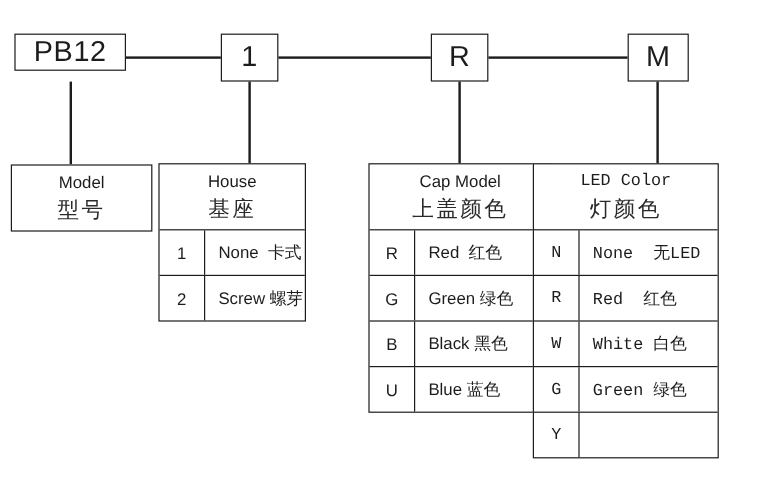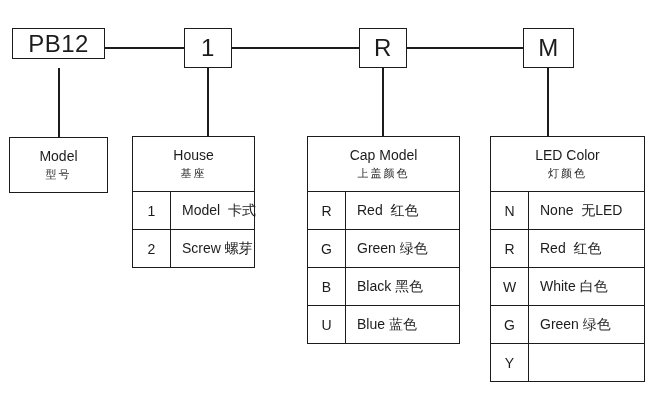--- a/index.html
+++ b/index.html
@@ -43,35 +43,35 @@
   .vl1 { left: 207px; top: 68px; height: 68px; }
   .vl2 { left: 382px; top: 68px; height: 68px; }
   .vl3 { left: 547px; top: 68px; height: 68px; }
 
   
   .dtable {
     position: absolute;
     border: 1px solid #1c1c1c;
     background: #ffffff;
   }
-  .t0 { left: 9px;   top: 137px; width: 99px;  }
+  .t0 { left: 9px;   top: 137px; width: 118px;  }
   .t1 { left: 132px; top: 136px; width: 123px; }
   .t2 { left: 307px; top: 136px; width: 153px; }
-  .t3 { left: 490px; top: 136px; width: 155px; }
+  .t3 { left: 444px; top: 136px; width: 155px; font-family: Liberation Mono, monospace; }
 
   .thead {
     height: 54px;
     display: flex;
     flex-direction: column;
     align-items: center;
     justify-content: center;
     gap: 3px;
   }
   .thead .en { font-size: 14px; color: #1c1c1c; }
-  .thead .zh { font-size: 11px; color: #2a2a2a; letter-spacing: 2px; }
+  .thead .zh { font-size: 18px; color: #2a2a2a; letter-spacing: 2px; }
 
   .trow {
     display: flex;
     height: 38px;
     border-top: 1px solid #1c1c1c;
     align-items: stretch;
   }
   .tkey {
     width: 38px;
     flex: 0 0 38px;
@@ -116,21 +116,21 @@
     </div>
   </div>
 
   <div class="dtable t1">
     <div class="thead">
       <div class="en">House</div>
       <div class="zh">基座</div>
     </div>
     <div class="trow">
       <div class="tkey">1</div>
-      <div class="tval">Model  卡式</div>
+      <div class="tval">None  卡式</div>
     </div>
     <div class="trow">
       <div class="tkey">2</div>
       <div class="tval">Screw 螺芽</div>
     </div>
   </div>
 
   <div class="dtable t2">
     <div class="thead">
       <div class="en">Cap Model</div>

